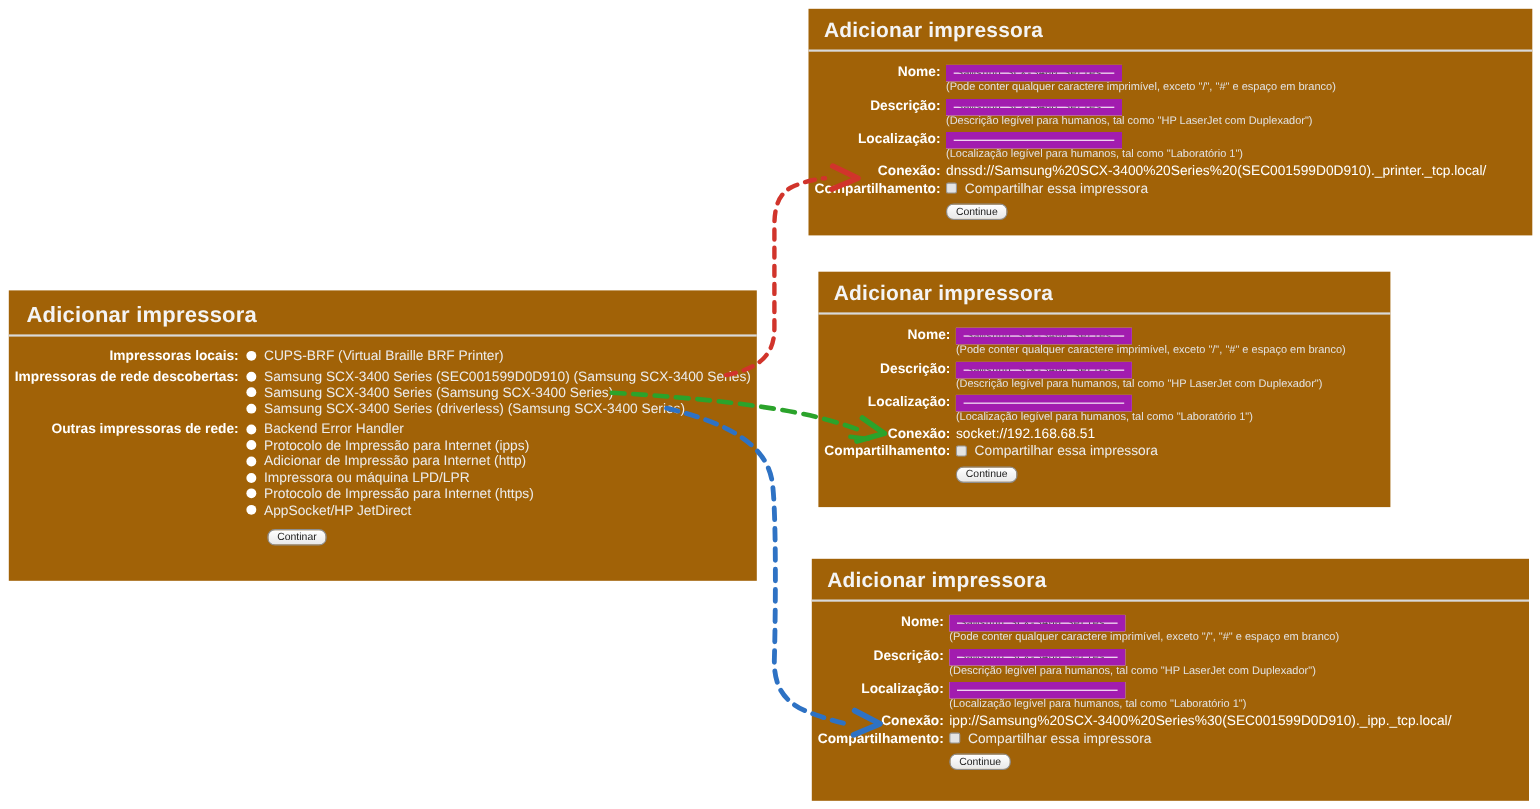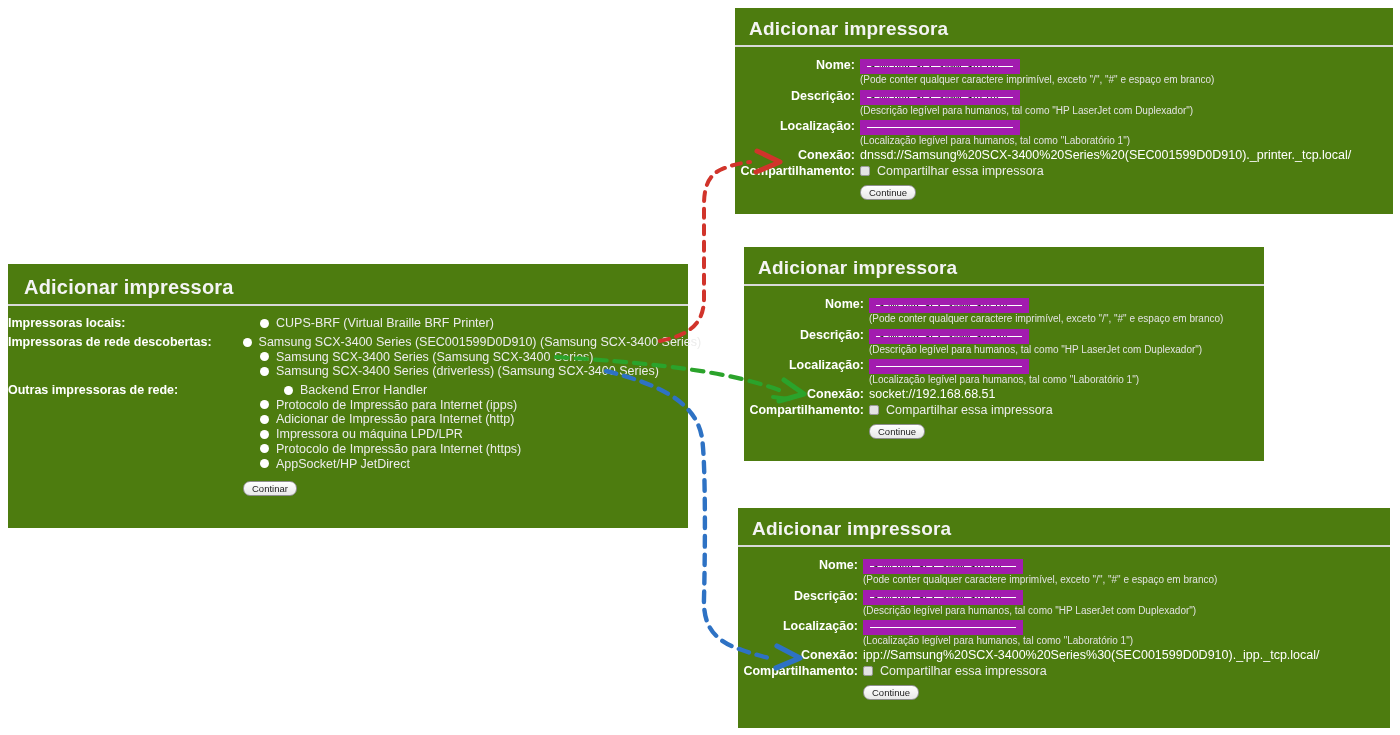--- a/index.html
+++ b/index.html
@@ -1,32 +1,32 @@
 <!DOCTYPE html>
 <html><head>
 <meta charset="utf-8">
 <style>
   * { margin:0; padding:0; box-sizing:border-box; }
   html,body { width:1400px; height:735px; background:#ffffff; overflow:hidden;
               font-family:"Liberation Sans", sans-serif; }
   .canvas { position:relative; width:1400px; height:735px; background:#fff; }
 
-  .panel { position:absolute; background:#4d7c0f; color:#fff; z-index:1; }
+  .panel { position:absolute; background:#a16207; color:#fff; z-index:1; }
 
   .panel h2 { color:#f4f4f4; font-weight:bold; letter-spacing:0.2px; }
   .rule { height:2px; background:#d9d9d9; margin-top:5px; }
 
   
   #left-panel { left:8px; top:264px; width:680px; height:264px; padding:12px 0 0 0; }
   #left-panel h2 { font-size:20px; padding:0 14px 0 16px; }
   #left-panel .rule { margin:5px 0 0 0; }
   .sel-body { margin-top:10px; }
   .sel-row { display:flex; align-items:center; height:14.7px; font-size:12.5px; }
-  .sel-row.group-gap { margin-top:4px;gap:24px; }
-  .sel-label { width:252px; font-weight:bold; color:#fff; padding-right:7px;
+  .sel-row.group-gap { margin-top:4px; }
+  .sel-label { width:216px; text-align:right; font-weight:bold; color:#fff; padding-right:7px;
                white-space:nowrap; font-size:12.5px; }
   .sel-opt { display:flex; align-items:center; color:#ececec; white-space:nowrap; }
   .radio { width:9px; height:9px; border-radius:50%; background:#fff; margin-right:7px; flex:none; }
   .btn { font-size:9.5px; color:#222; background:linear-gradient(#ffffff,#e8e8e8);
          border:1px solid #8f8f8f; border-radius:7px; padding:1px 8px; line-height:11px;
          font-family:"Liberation Sans", sans-serif; }
   .sel-btn-row { margin:7px 0 0 235px; }
 
   
   .form-panel { padding:10px 0 0 0; }

